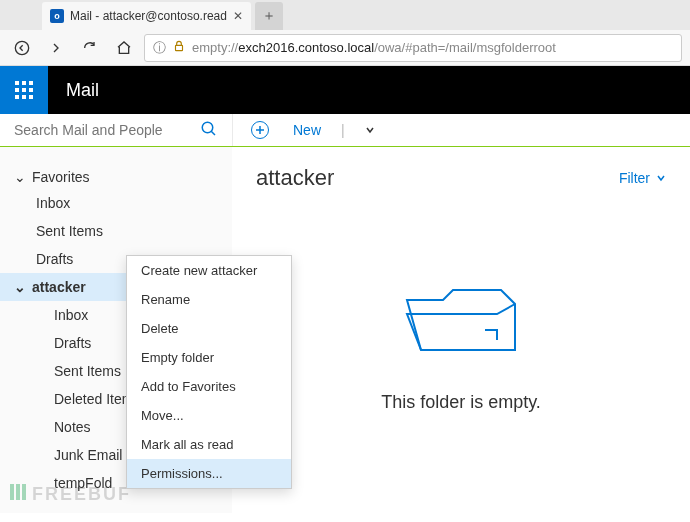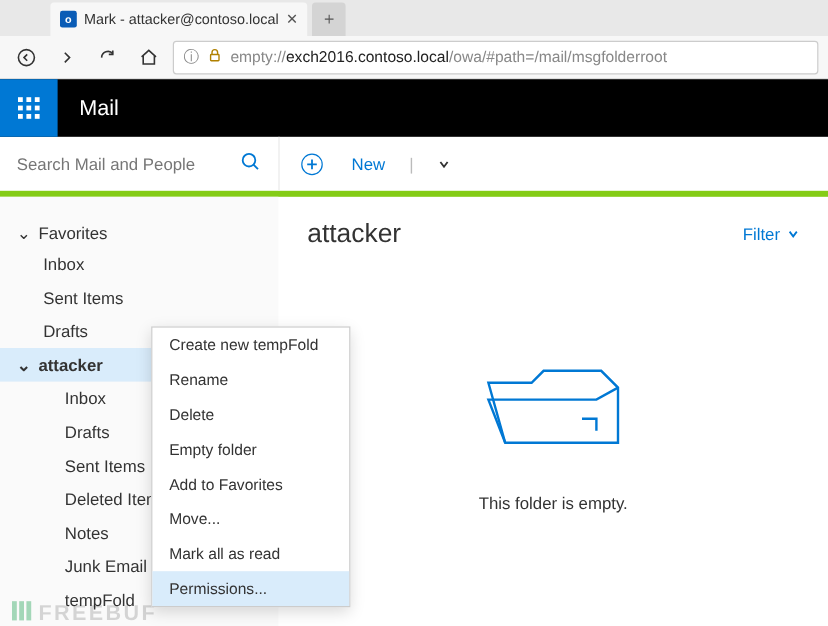--- a/index.html
+++ b/index.html
@@ -20,21 +20,21 @@
     .urlbar .warn { color: #b08000; }
     .url-dim { color: #888; }
     .url-strong { color: #222; }
 
     
     .appheader { height: 48px; background: #000; color: #fff; display: flex; align-items: center; }
     .waffle { width: 48px; height: 48px; background: #0078d4; display: flex; align-items: center; justify-content: center; }
     .apptitle { font-size: 18px; font-weight: 400; padding-left: 18px; }
 
     
-    .cmdrow { display: flex; height: 50px; border-bottom: 5px solid #84cc16; }
+    .cmdrow { display: flex; height: 33px; border-bottom: 1px solid #84cc16; }
     .searcharea { width: 232px; display: flex; align-items: center; padding: 0 14px; font-size: 14px; color: #767676; }
     .searcharea .sicon { margin-left: auto; color: #0078d4; }
     .actionarea { flex: 1; display: flex; align-items: center; padding: 0 18px; gap: 18px; color: #0078d4; font-size: 14px; border-left: 1px solid #eaeaea; }
     .plus-circle { width: 18px; height: 18px; border: 1.5px solid #0078d4; border-radius: 50%; display: flex; align-items: center; justify-content: center; margin-right: 6px; }
 
     
     .main { display: flex; height: calc(100% - 30px - 36px - 48px - 42px); }
     .sidebar { width: 232px; background: #fafafa; padding-top: 18px; position: relative; }
     .content { flex: 1; padding: 18px 24px 0 24px; display: flex; flex-direction: column; }
 
@@ -48,32 +48,32 @@
     .ctxmenu { position: absolute; left: 126px; top: 108px; width: 166px; background: #fff; border: 1px solid #ccc; box-shadow: 0 4px 12px rgba(0,0,0,.15); z-index: 10; }
     .ctxitem { padding: 7px 14px; font-size: 13px; color: #333; }
     .ctxitem.hover { background: #d9ecfb; }
 
     
     .content-hdr { display: flex; align-items: center; justify-content: space-between; margin-bottom: 18px; }
     .folder-title { font-size: 22px; font-weight: 400; color: #333; }
     .filter { color: #0078d4; font-size: 14px; display: flex; align-items: flex-end; gap: 6px; }
 
     .empty-area { flex: 1; display: flex; flex-direction: column; align-items: center; justify-content: center; gap: 32px; padding-bottom: 40px; }
-    .empty-text { font-size: 14px; color: #333; }
+    .empty-text { font-size: 18px; color: #333; }
 
     .watermark { position: absolute; bottom: 8px; left: 10px; color: rgba(0,0,0,.15); font-size: 18px; font-weight: 600; letter-spacing: 2px; display: flex; align-items: center; gap: 4px; justify-content: center; }
     .watermark .bars span { display: inline-block; width: 4px; height: 16px; background: rgba(0,150,60,.35); margin-right: 2px; }
   </style>
 </head>
 <body>
 
 <div class="tabbar">
   <div class="tab">
     <span class="favicon">o</span>
-    <span>Mark - attacker@contoso.local</span>
+    <span>Mail - attacker@contoso.read</span>
     <span class="tab-close">✕</span>
   </div>
   <div class="newtab">＋</div>
 </div>
 
 <div class="navbar">
   <div class="navbtn">
     <svg viewBox="0 0 24 24" fill="none" stroke="currentColor" stroke-width="2">
         <circle cx="12" cy="12" r="10"></circle>
         <polyline points="13 8 9 12 13 16"></polyline>
@@ -170,21 +170,21 @@
     </div>
     <div class="side-item sub">Inbox</div>
     <div class="side-item sub">Drafts</div>
     <div class="side-item sub">Sent Items</div>
     <div class="side-item sub">Deleted Items</div>
     <div class="side-item sub">Notes</div>
     <div class="side-item sub">Junk Email</div>
     <div class="side-item sub">tempFold</div>
 
     <div class="ctxmenu">
-      <div class="ctxitem">Create new tempFold</div>
+      <div class="ctxitem">Create new attacker</div>
       <div class="ctxitem">Rename</div>
       <div class="ctxitem">Delete</div>
       <div class="ctxitem">Empty folder</div>
       <div class="ctxitem">Add to Favorites</div>
       <div class="ctxitem">Move...</div>
       <div class="ctxitem">Mark all as read</div>
       <div class="ctxitem hover">Permissions...</div>
     </div>
 
     <div class="watermark">

